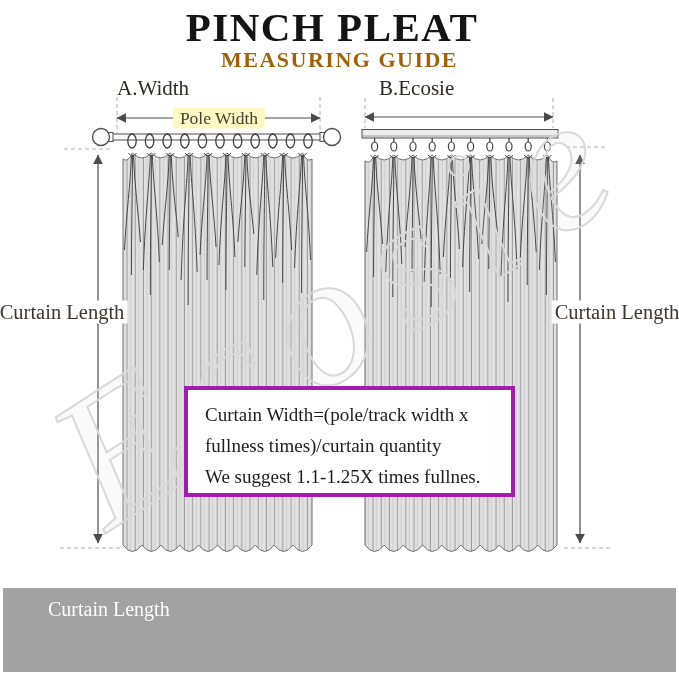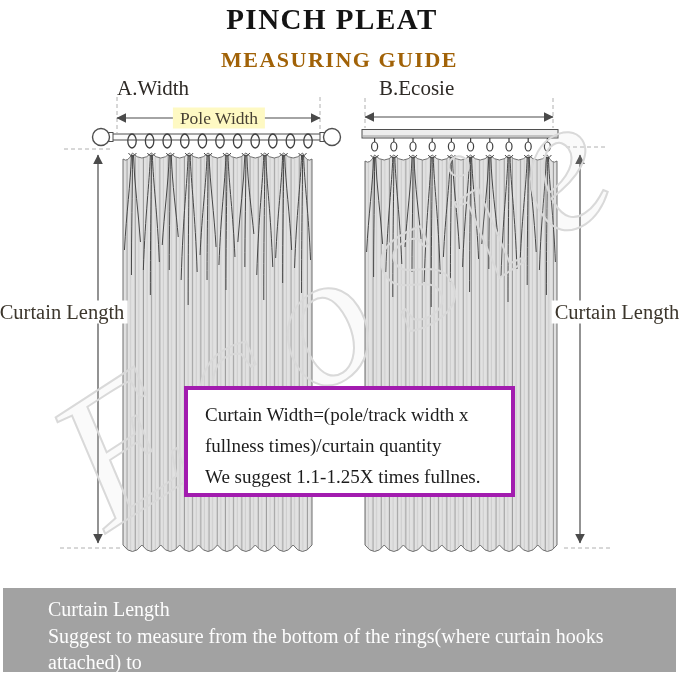--- a/index.html
+++ b/index.html
@@ -3,21 +3,21 @@
 <meta charset="utf-8">
 <style>
   html,body{margin:0;padding:0;background:#ffffff;}
   #stage{
     position:relative;width:679px;height:675px;background:#ffffff;overflow:hidden;
     font-family:"Liberation Serif","DejaVu Serif",serif;color:#1c1c1c;
   }
   .abs{position:absolute;}
   .title{
     left:0;top:3px;width:664px;text-align:center;
-    font-size:29px;font-weight:700;letter-spacing:1.5px;color:#141414;
+    font-size:41px;font-weight:700;letter-spacing:1.5px;color:#141414;
   }
   .subtitle{
     left:0;top:47px;width:679px;text-align:center;
     font-size:22px;font-weight:700;letter-spacing:1.5px;color:#a16207;
   }
   .diagram-label{font-size:21px;color:#2e2a26;}
   #label-a{left:117px;top:76px;}
   #label-b{left:379px;top:76px;}
   .width-label{
     transform:translate(-50%,-50%);background:#fef9c3;padding:0 7px;
@@ -273,17 +273,16 @@
   <div class="abs length-label" id="curtain-length-right">Curtain Length</div>
 
   <div class="abs" id="formula-box">
     <div>Curtain Width=(pole/track width x</div>
     <div>fullness times)/curtain quantity</div>
     <div>We suggest 1.1-1.25X times fullnes.</div>
   </div>
 
   <div class="abs" id="footer-note">
     <div>Curtain Length</div>
-    <div>Suggest to measure from the bottom of the rings(where curtain hooks attached) to</div>
 
   </div>
 
 </div>
 
 </body></html>

